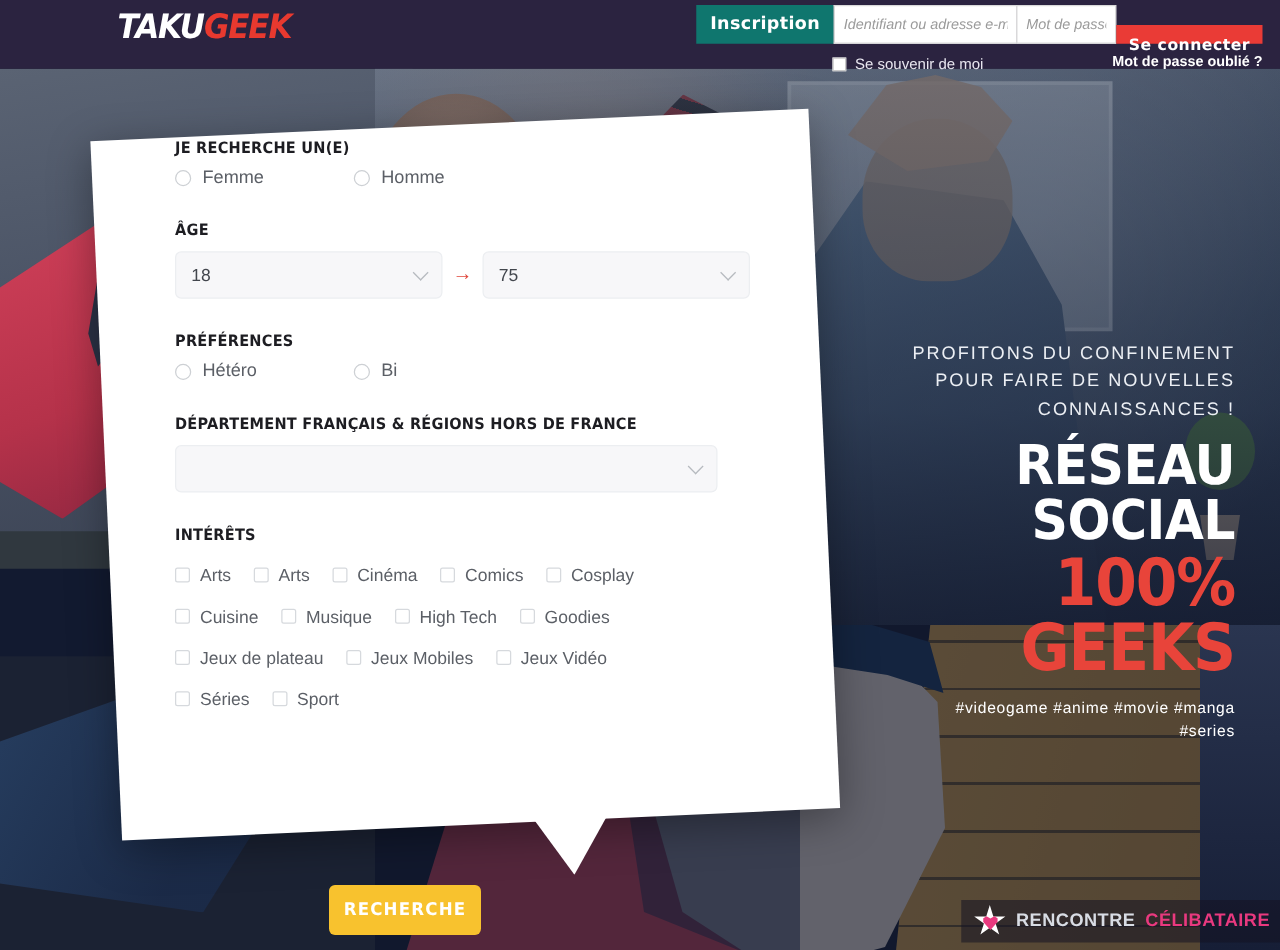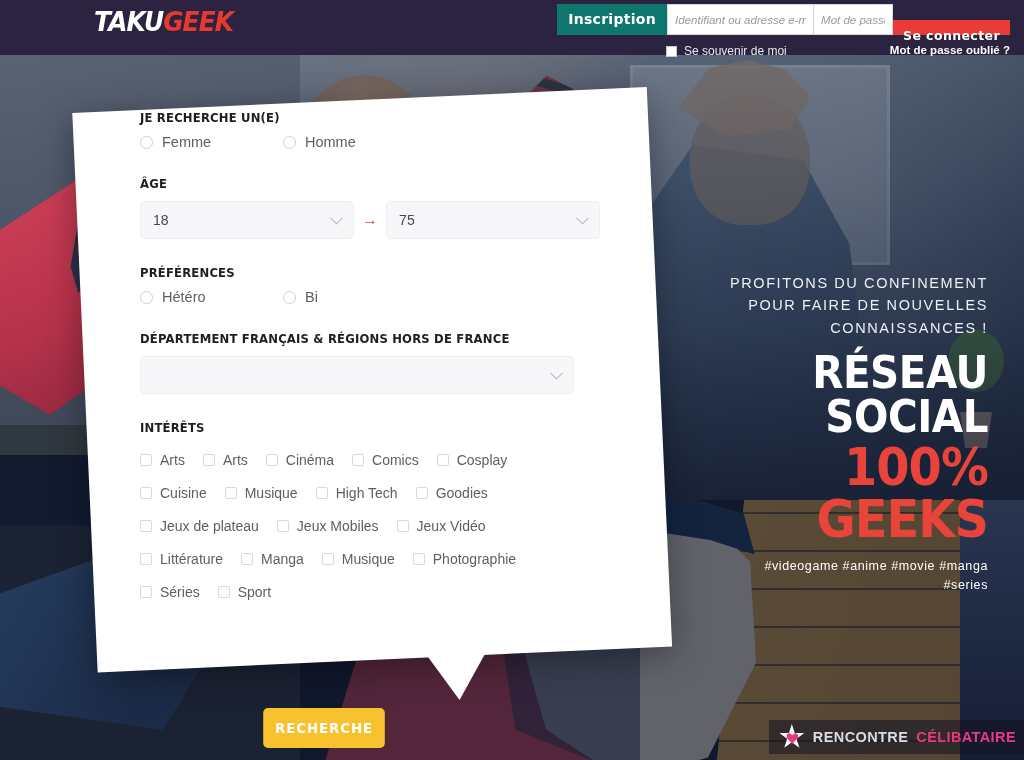--- a/index.html
+++ b/index.html
@@ -500,38 +500,20 @@
               <span class="cb-text">Jeux Mobiles</span>
             </label>
             <label class="cb-item">
               <span class="cb-box"></span>
               <span class="cb-text">Jeux Vidéo</span>
             </label>
           </div>
           <div class="cb-row">
             <label class="cb-item">
               <span class="cb-box"></span>
-              <span class="cb-text">Littérature</span>
-            </label>
-            <label class="cb-item">
-              <span class="cb-box"></span>
-              <span class="cb-text">Manga</span>
-            </label>
-            <label class="cb-item">
-              <span class="cb-box"></span>
-              <span class="cb-text">Musique</span>
-            </label>
-            <label class="cb-item">
-              <span class="cb-box"></span>
-              <span class="cb-text">Photographie</span>
-            </label>
-          </div>
-          <div class="cb-row">
-            <label class="cb-item">
-              <span class="cb-box"></span>
               <span class="cb-text">Séries</span>
             </label>
             <label class="cb-item">
               <span class="cb-box"></span>
               <span class="cb-text">Sport</span>
             </label>
           </div>
         </div>
     </div>
 

